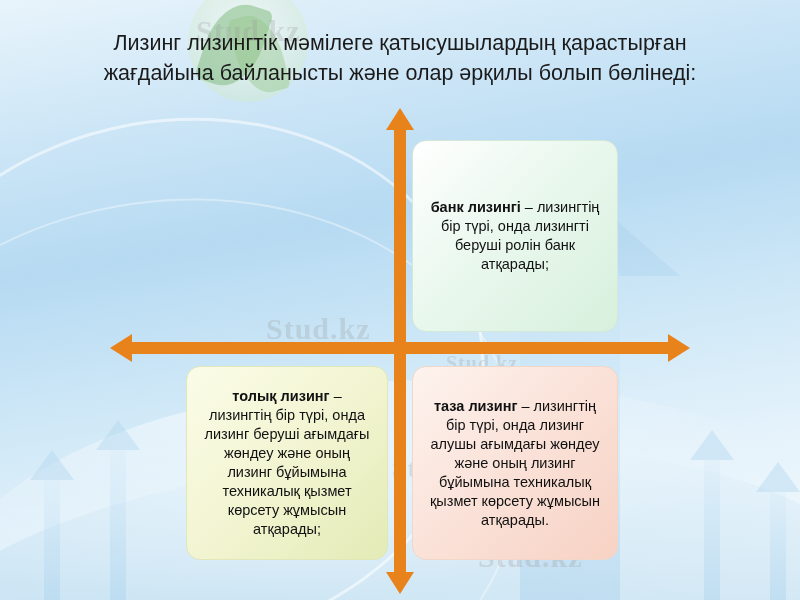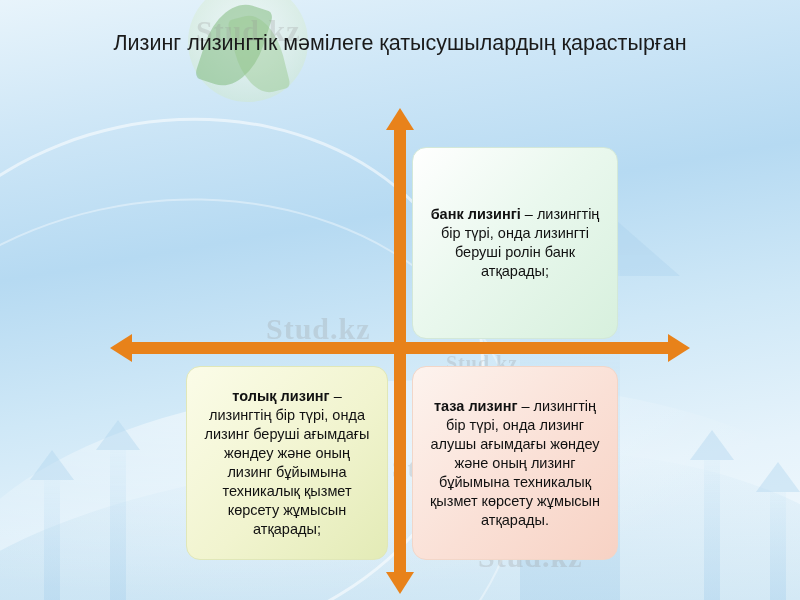--- a/index.html
+++ b/index.html
@@ -251,21 +251,21 @@
   }
   .box .txt { display: block; width: 100%; }
   .box b { font-weight: bold; }
 
   .box-tl {
     left: 186px;  top: 140px;  width: 202px; height: 192px;
     background: linear-gradient(135deg, #ffffff 0%, #e9f6fb 55%, #d6eef7 100%);
     border: 1px solid #cfe3ec;
   }
   .box-tr {
-    left: 412px;  top: 147px;  width: 206px; height: 192px;
+    left: 412px;  top: 140px;  width: 206px; height: 192px;
     background: linear-gradient(135deg, #ffffff 0%, #eaf8ee 45%, #d7f0dd 100%);
     border: 1px solid #d3e8d8;
   }
   .box-bl {
     left: 186px;  top: 366px;  width: 202px; height: 194px;
     background: linear-gradient(135deg, #fbfce8 0%, #f1f4cf 55%, #e3ebb6 100%);
     border: 1px solid #e0e7b8;
   }
   .box-br {
     left: 412px;  top: 366px;  width: 206px; height: 194px;
@@ -311,20 +311,21 @@
 
   <div class="wm wm-1">Stud.kz</div>
   <div class="wm wm-2">Stud.kz</div>
   <div class="wm wm-3">Stud.kz</div>
   <div class="wm wm-4">Stud.kz</div>
   <div class="wm wm-5">Stud.kz</div>
   <div class="wm wm-6">Stud.kz</div>
 
   <div class="title">
     <div>Лизинг лизингтік мәмілеге қатысушылардың қарастырған</div>
+    <div>жағдайына байланысты және олар әрқилы болып бөлінеді:</div>
   </div>
 
   <div class="axis-v">
     <div class="head-up"></div>
     <div class="bar"></div>
     <div class="head-down"></div>
   </div>
   <div class="axis-h">
     <div class="head-left"></div>
     <div class="bar"></div>

